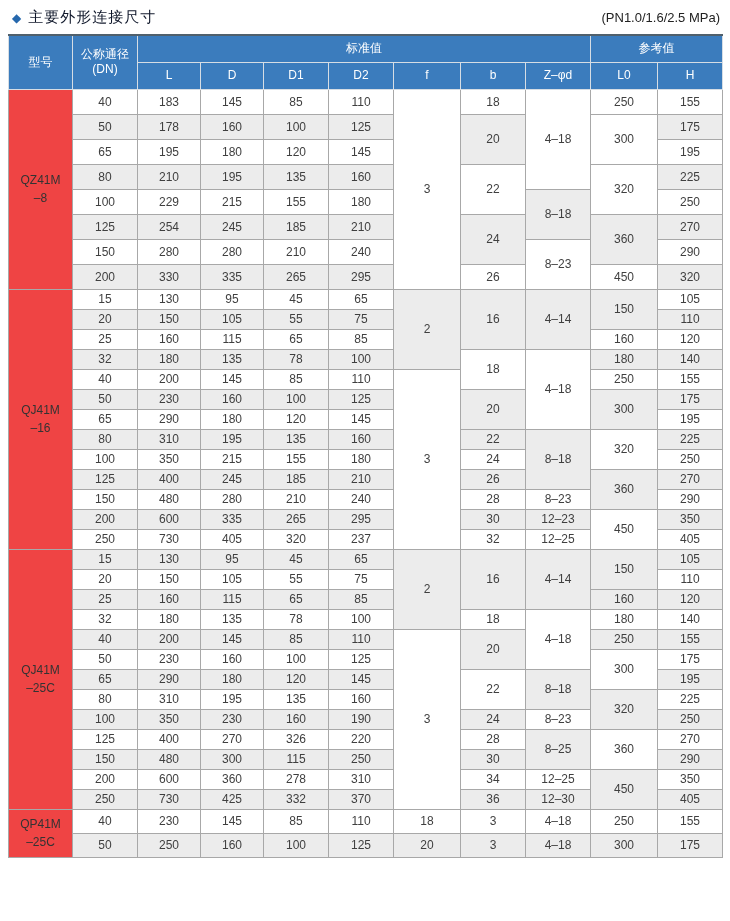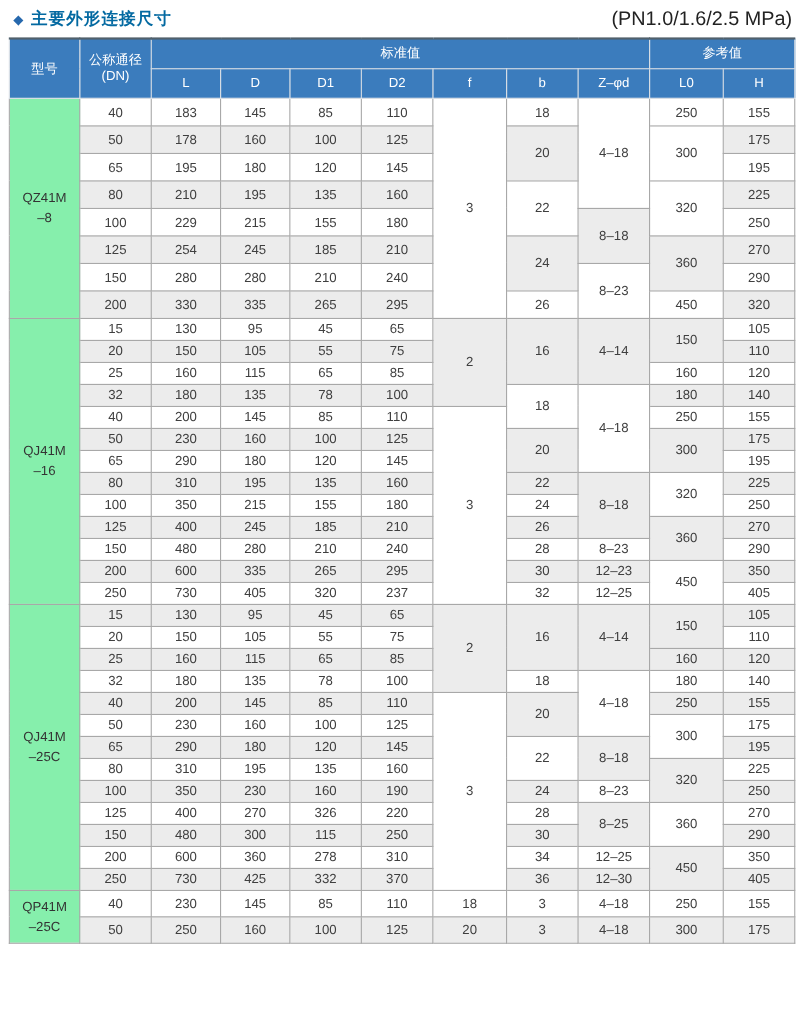--- a/index.html
+++ b/index.html
@@ -9,38 +9,38 @@
     font-family:"Liberation Sans","DejaVu Sans",sans-serif;
     color:#3f3f3f;
   }
   .page { padding:0 8px; }
   .title-row {
     display:flex; justify-content:space-between; align-items:center;
     padding:9px 2px 8px 2px; height:34px;
   }
   .title-left { display:flex; align-items:center; }
   .bullet { color:#2668ad; font-size:12px; margin:0 7px 0 2px; }
-  .title-text { font-size:15px; font-weight:bold; color:#0369a1; letter-spacing:1px; }
-  .pressure-note { font-size:18px; color:#222222; }
+  .title-text { font-size:15px; font-weight:normal; color:#0f172a; letter-spacing:1px; }
+  .pressure-note { font-size:13px; color:#222222; }
   table.dim {
     width:714px; border-collapse:collapse; table-layout:fixed;
     border:1px solid #9b9b9b; border-top:2px solid #50606c;
   }
   thead th {
     background:#3b7cbd; color:#ffffff; font-weight:normal;
     font-size:12px; text-align:center; vertical-align:middle;
     border:1px solid #d6dde4; height:27px; line-height:1.25;
   }
   tbody td {
     border:1px solid #a8a8a8; text-align:center; vertical-align:middle;
     font-size:12px; color:#3f3f3f;
   }
   td.w { background:#ffffff; }
   td.g { background:#ececec; }
-  td.model-cell { background:#86efac; font-size:12px; color:#333333; line-height:1.5; }
+  td.model-cell { background:#ef4444; font-size:12px; color:#333333; line-height:1.5; }
   tr.sec0 td { height:25px; }
   tr.sec1 td, tr.sec2 td { height:20px; }
   tr.sec3 td { height:24px; }
 </style>
 </head>
 <body>
 
 <div class="page">
 
   <div class="title-row">

